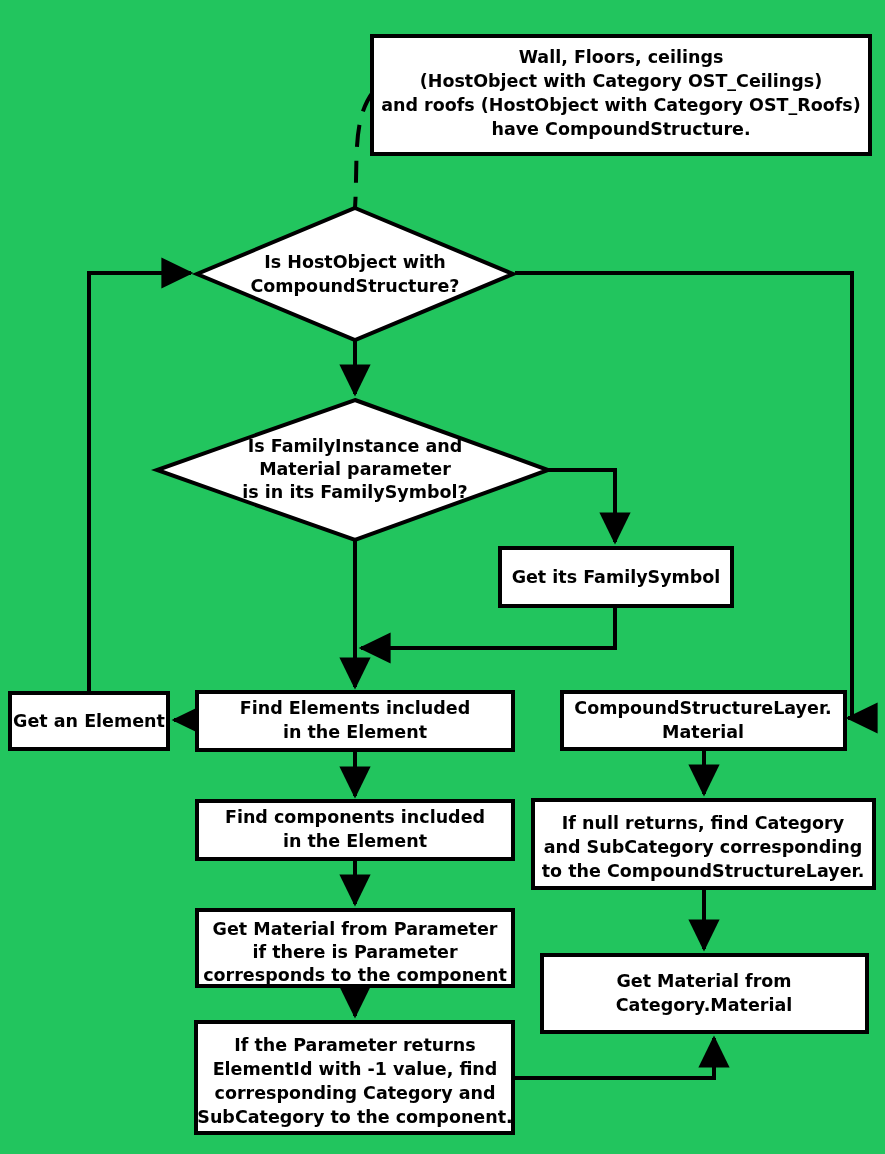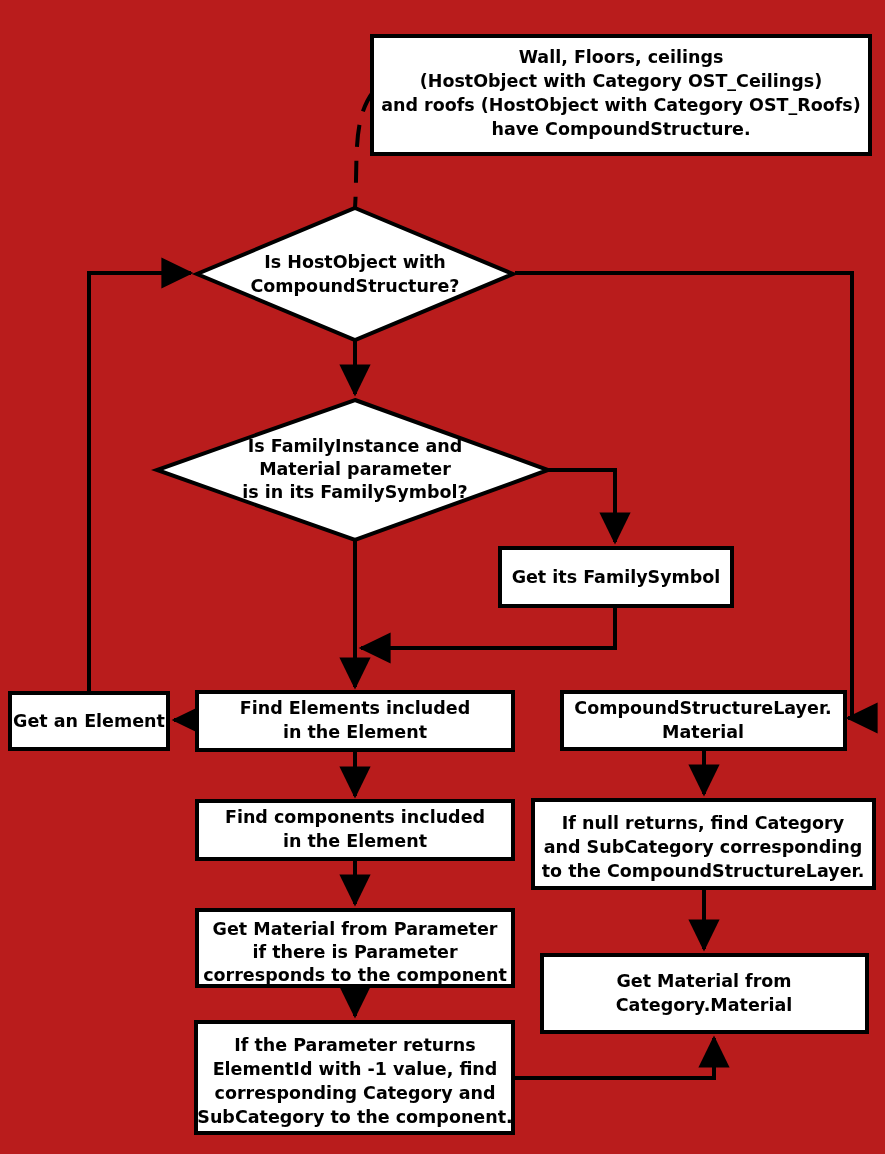--- a/index.html
+++ b/index.html
@@ -10,21 +10,21 @@
   body {
     width: 885px;
     height: 1154px;
     font-family: "DejaVu Sans", sans-serif;
     overflow: hidden;
   }
   #flow-root {
     position: relative;
     width: 885px;
     height: 1154px;
-    background: #b91c1c;
+    background: #22c55e;
   }
   svg#flow-svg {
     position: absolute;
     top: 0;
     left: 0;
     width: 885px;
     height: 1154px;
     display: block;
   }
   .node-box {

